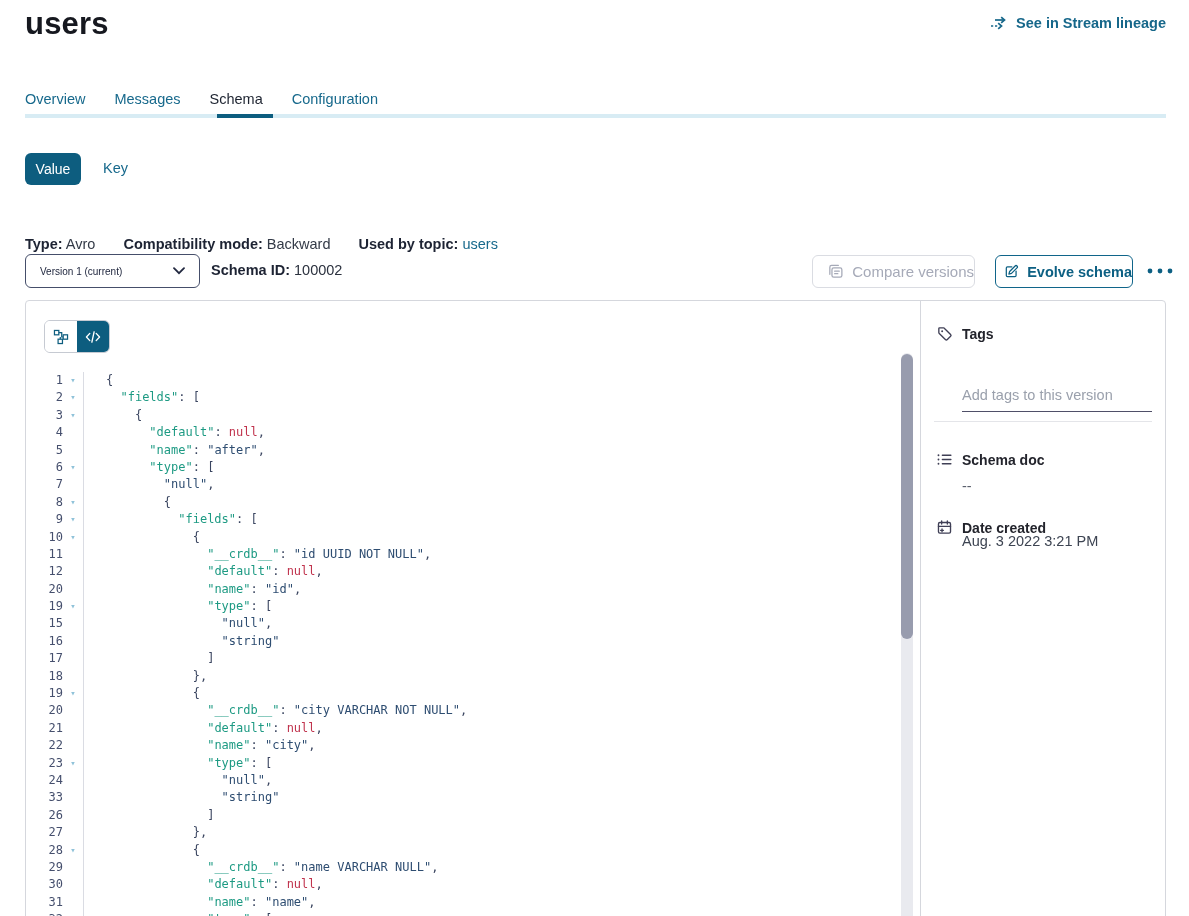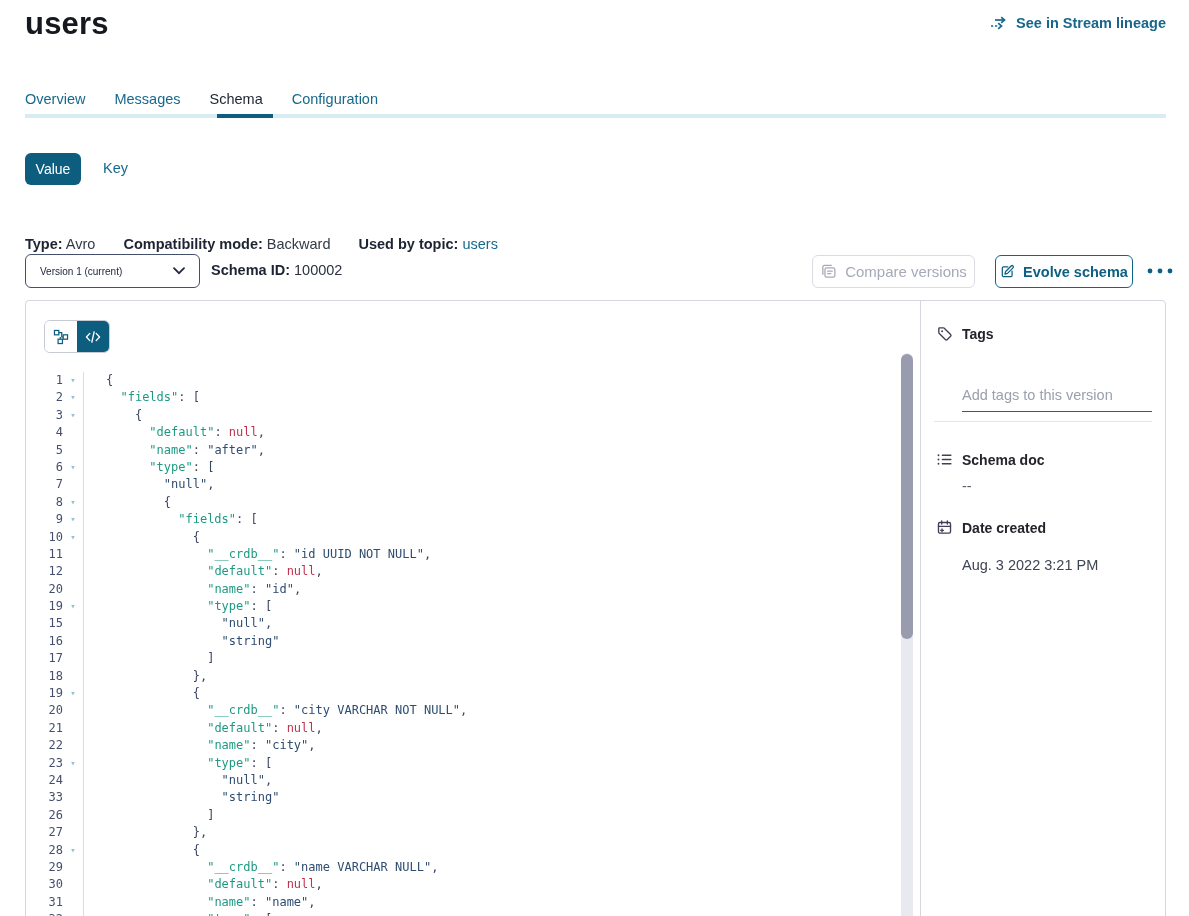--- a/index.html
+++ b/index.html
@@ -33,21 +33,21 @@
   .meta-item span { color:#333a47; }
   .meta-item .link { color:#17698c; cursor:pointer; }
 
   
   .version-select { position:absolute; left:25px; top:254px; width:175px; height:34px;
     border:1.5px solid #454e6a; border-radius:6px; background:#fff; display:flex;
     align-items:center; justify-content:space-between; padding:0 14px; font-size:10px;
     color:#222940; cursor:pointer;text-align:center; }
   .schema-id { position:absolute; left:211px; top:262px; font-size:14.5px; }
   .schema-id b { color:#1d2333; font-weight:700; }
-  .btn { display:flex; align-items:center; justify-content:center; gap:8px;
+  .btn { display:flex; align-items:center; justify-content:flex-end; gap:8px;
     background:#fff; border-radius:6px; cursor:pointer; font-family:inherit; }
   .compare-btn { position:absolute; left:812px; top:255px; width:163px; height:33px;
     border:1px solid #dadce2; color:#a6aab8; font-size:15px; cursor:default; }
   .evolve-btn { position:absolute; left:995px; top:255px; width:138px; height:33px;
     border:1.5px solid #10658a; color:#0d6083; font-size:14.5px; font-weight:600; }
   .more-btn { position:absolute; left:1144px; top:260px; width:32px; height:22px;
     display:flex; align-items:center; justify-content:center; cursor:pointer; }
 
   
   .card { position:absolute; left:25px; top:300px; width:1141px; height:630px;
@@ -83,21 +83,21 @@
     font-size:14px; font-weight:700; color:#23242c; }
   .tags-h { left:15px; top:24px; }
   .tags-input { position:absolute; left:41px; top:57px; width:190px; border:none;
     border-bottom:1.5px solid #4f4f68; font-size:14.5px; color:#3d4452;
     padding:3px 0 8px 0; outline:none; font-family:inherit; background:transparent;margin-top:26px; }
   .tags-input::placeholder { color:#9aa0ac; }
   .sb-divider { position:absolute; left:13px; top:120px; width:218px; height:1px; background:#e4e5e9; }
   .doc-h { left:15px; top:150px; }
   .doc-val { position:absolute; left:41px; top:177px; font-size:14.5px; color:#5b616d; }
   .date-h { left:15px; top:218px; }
-  .date-val { position:absolute; left:41px; top:256px; font-size:14.5px; color:#3d4452; }
+  .date-val { position:absolute; left:41px; top:232px; font-size:14.5px; color:#3d4452; }
 
   svg { display:block; }
 </style>
 </head>
 <body>
 
 <div class="page">
 
   <div class="title">users</div>
 

